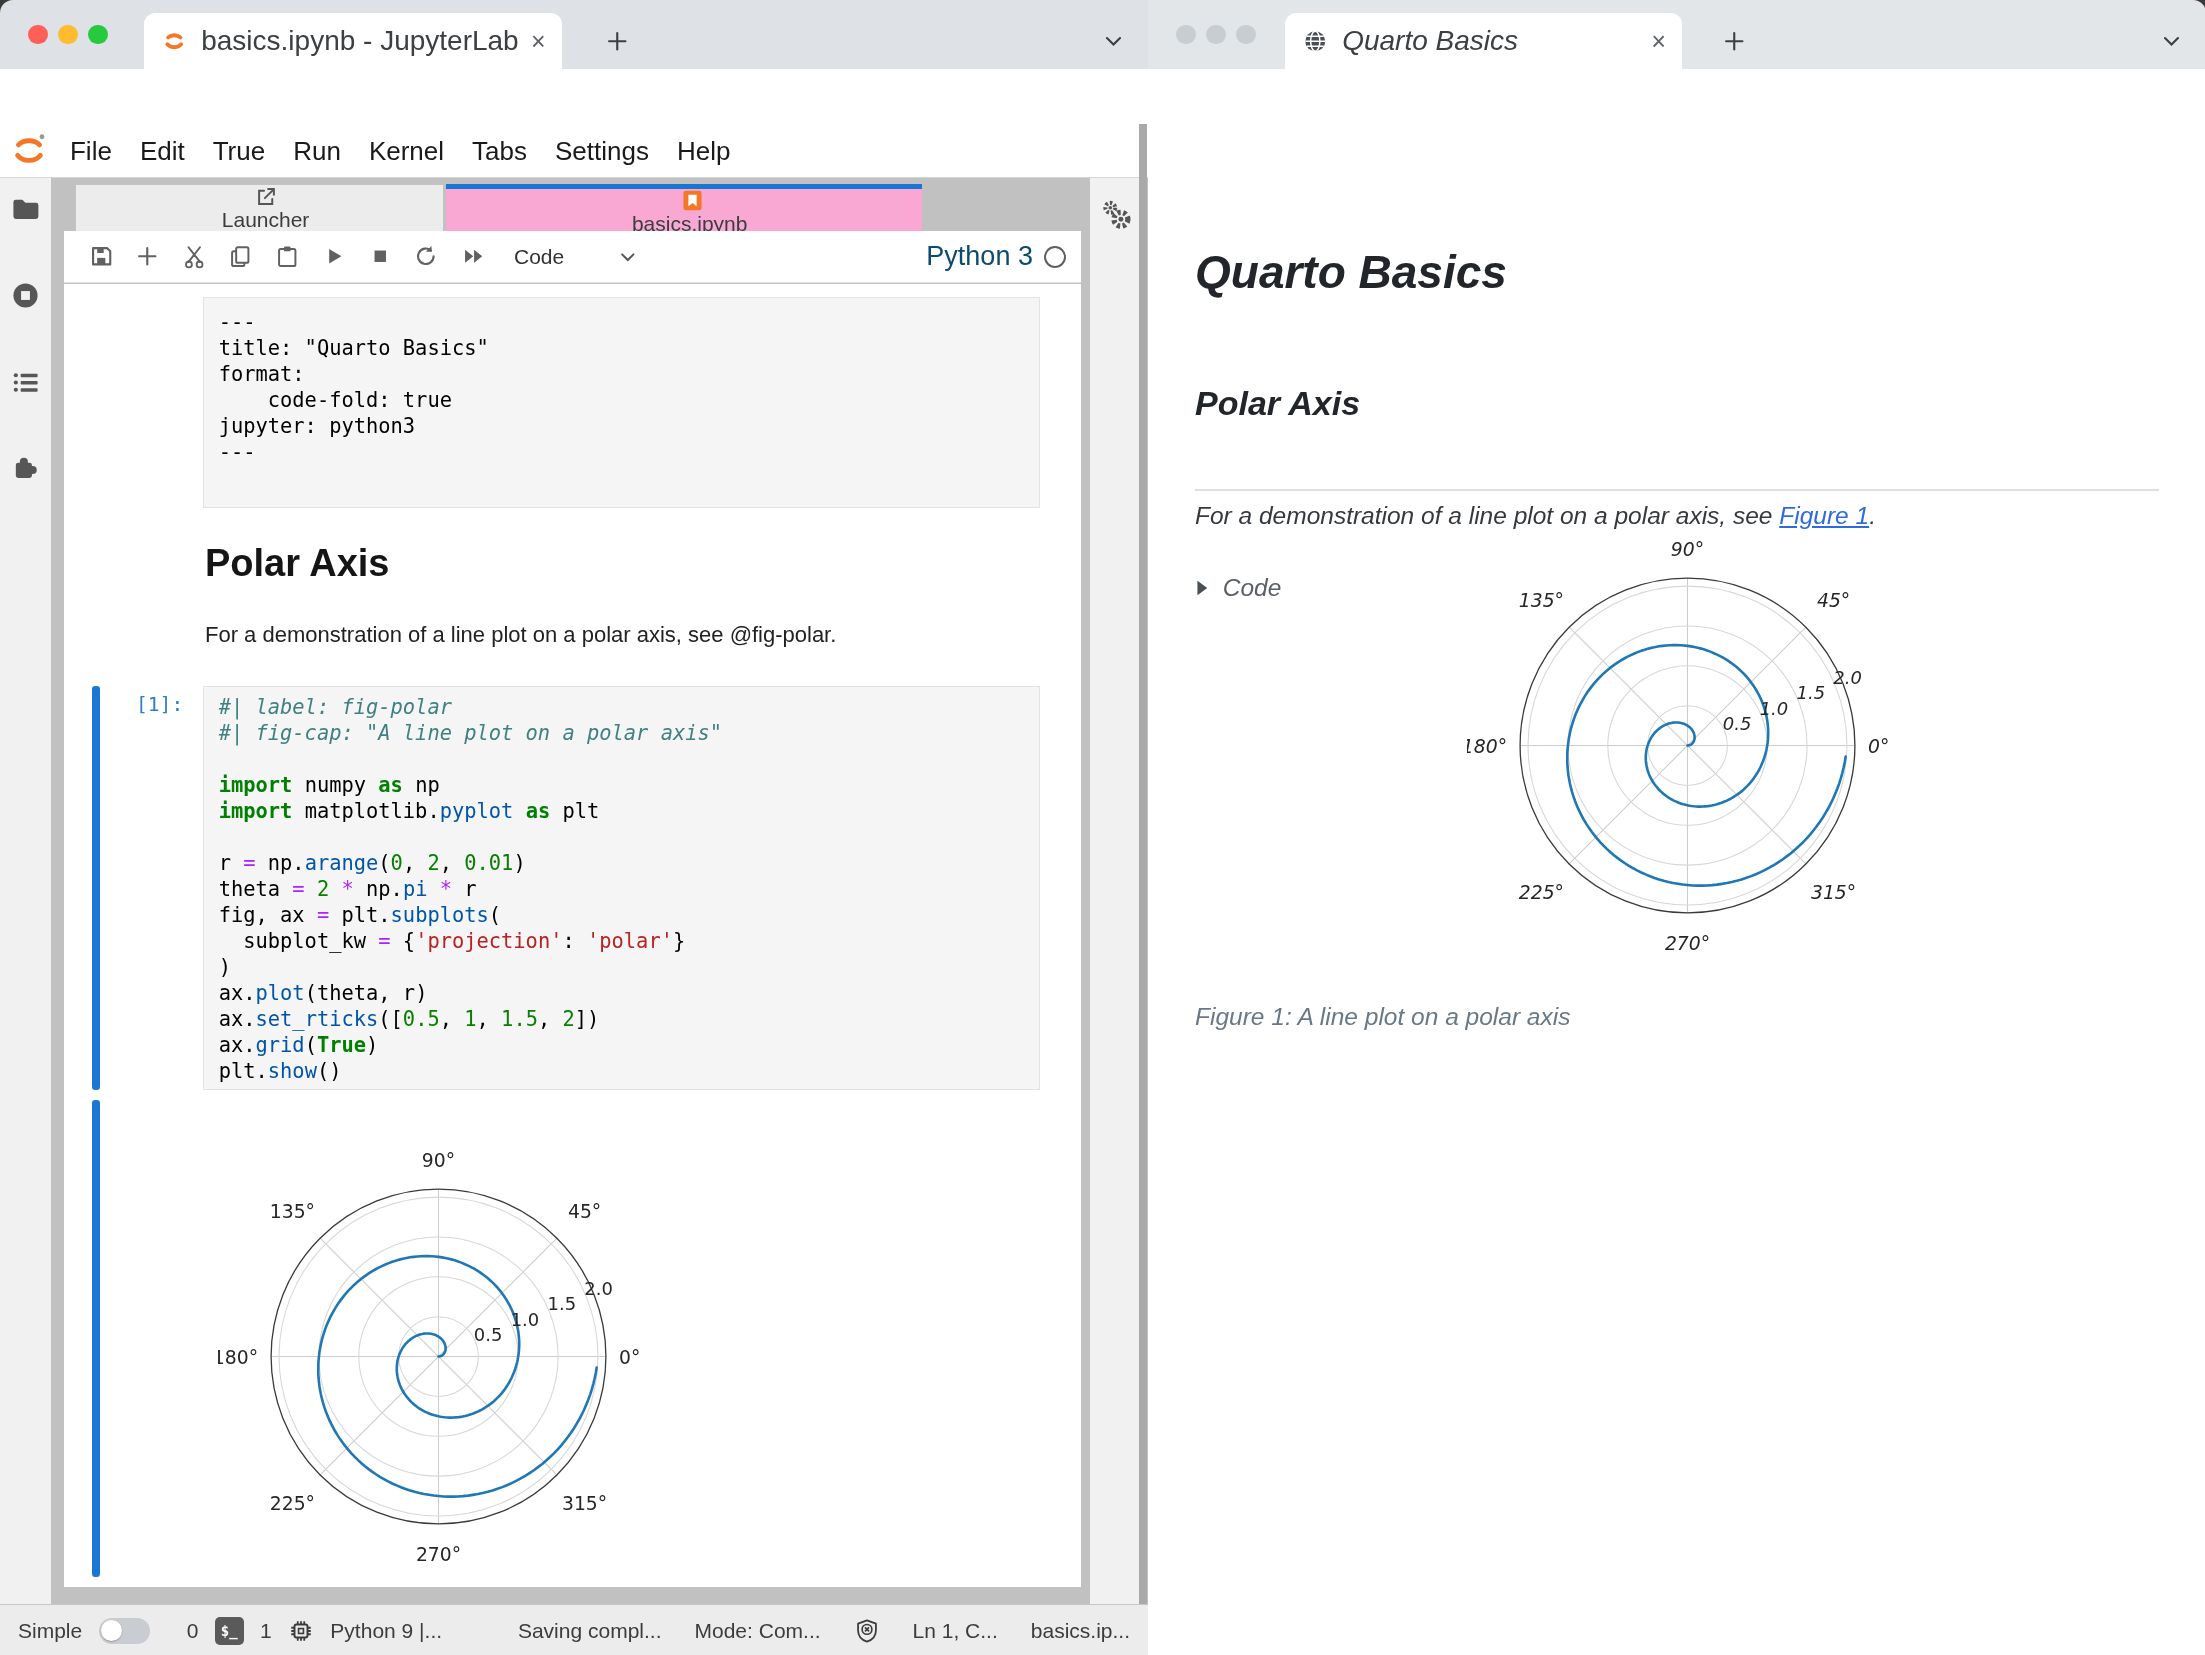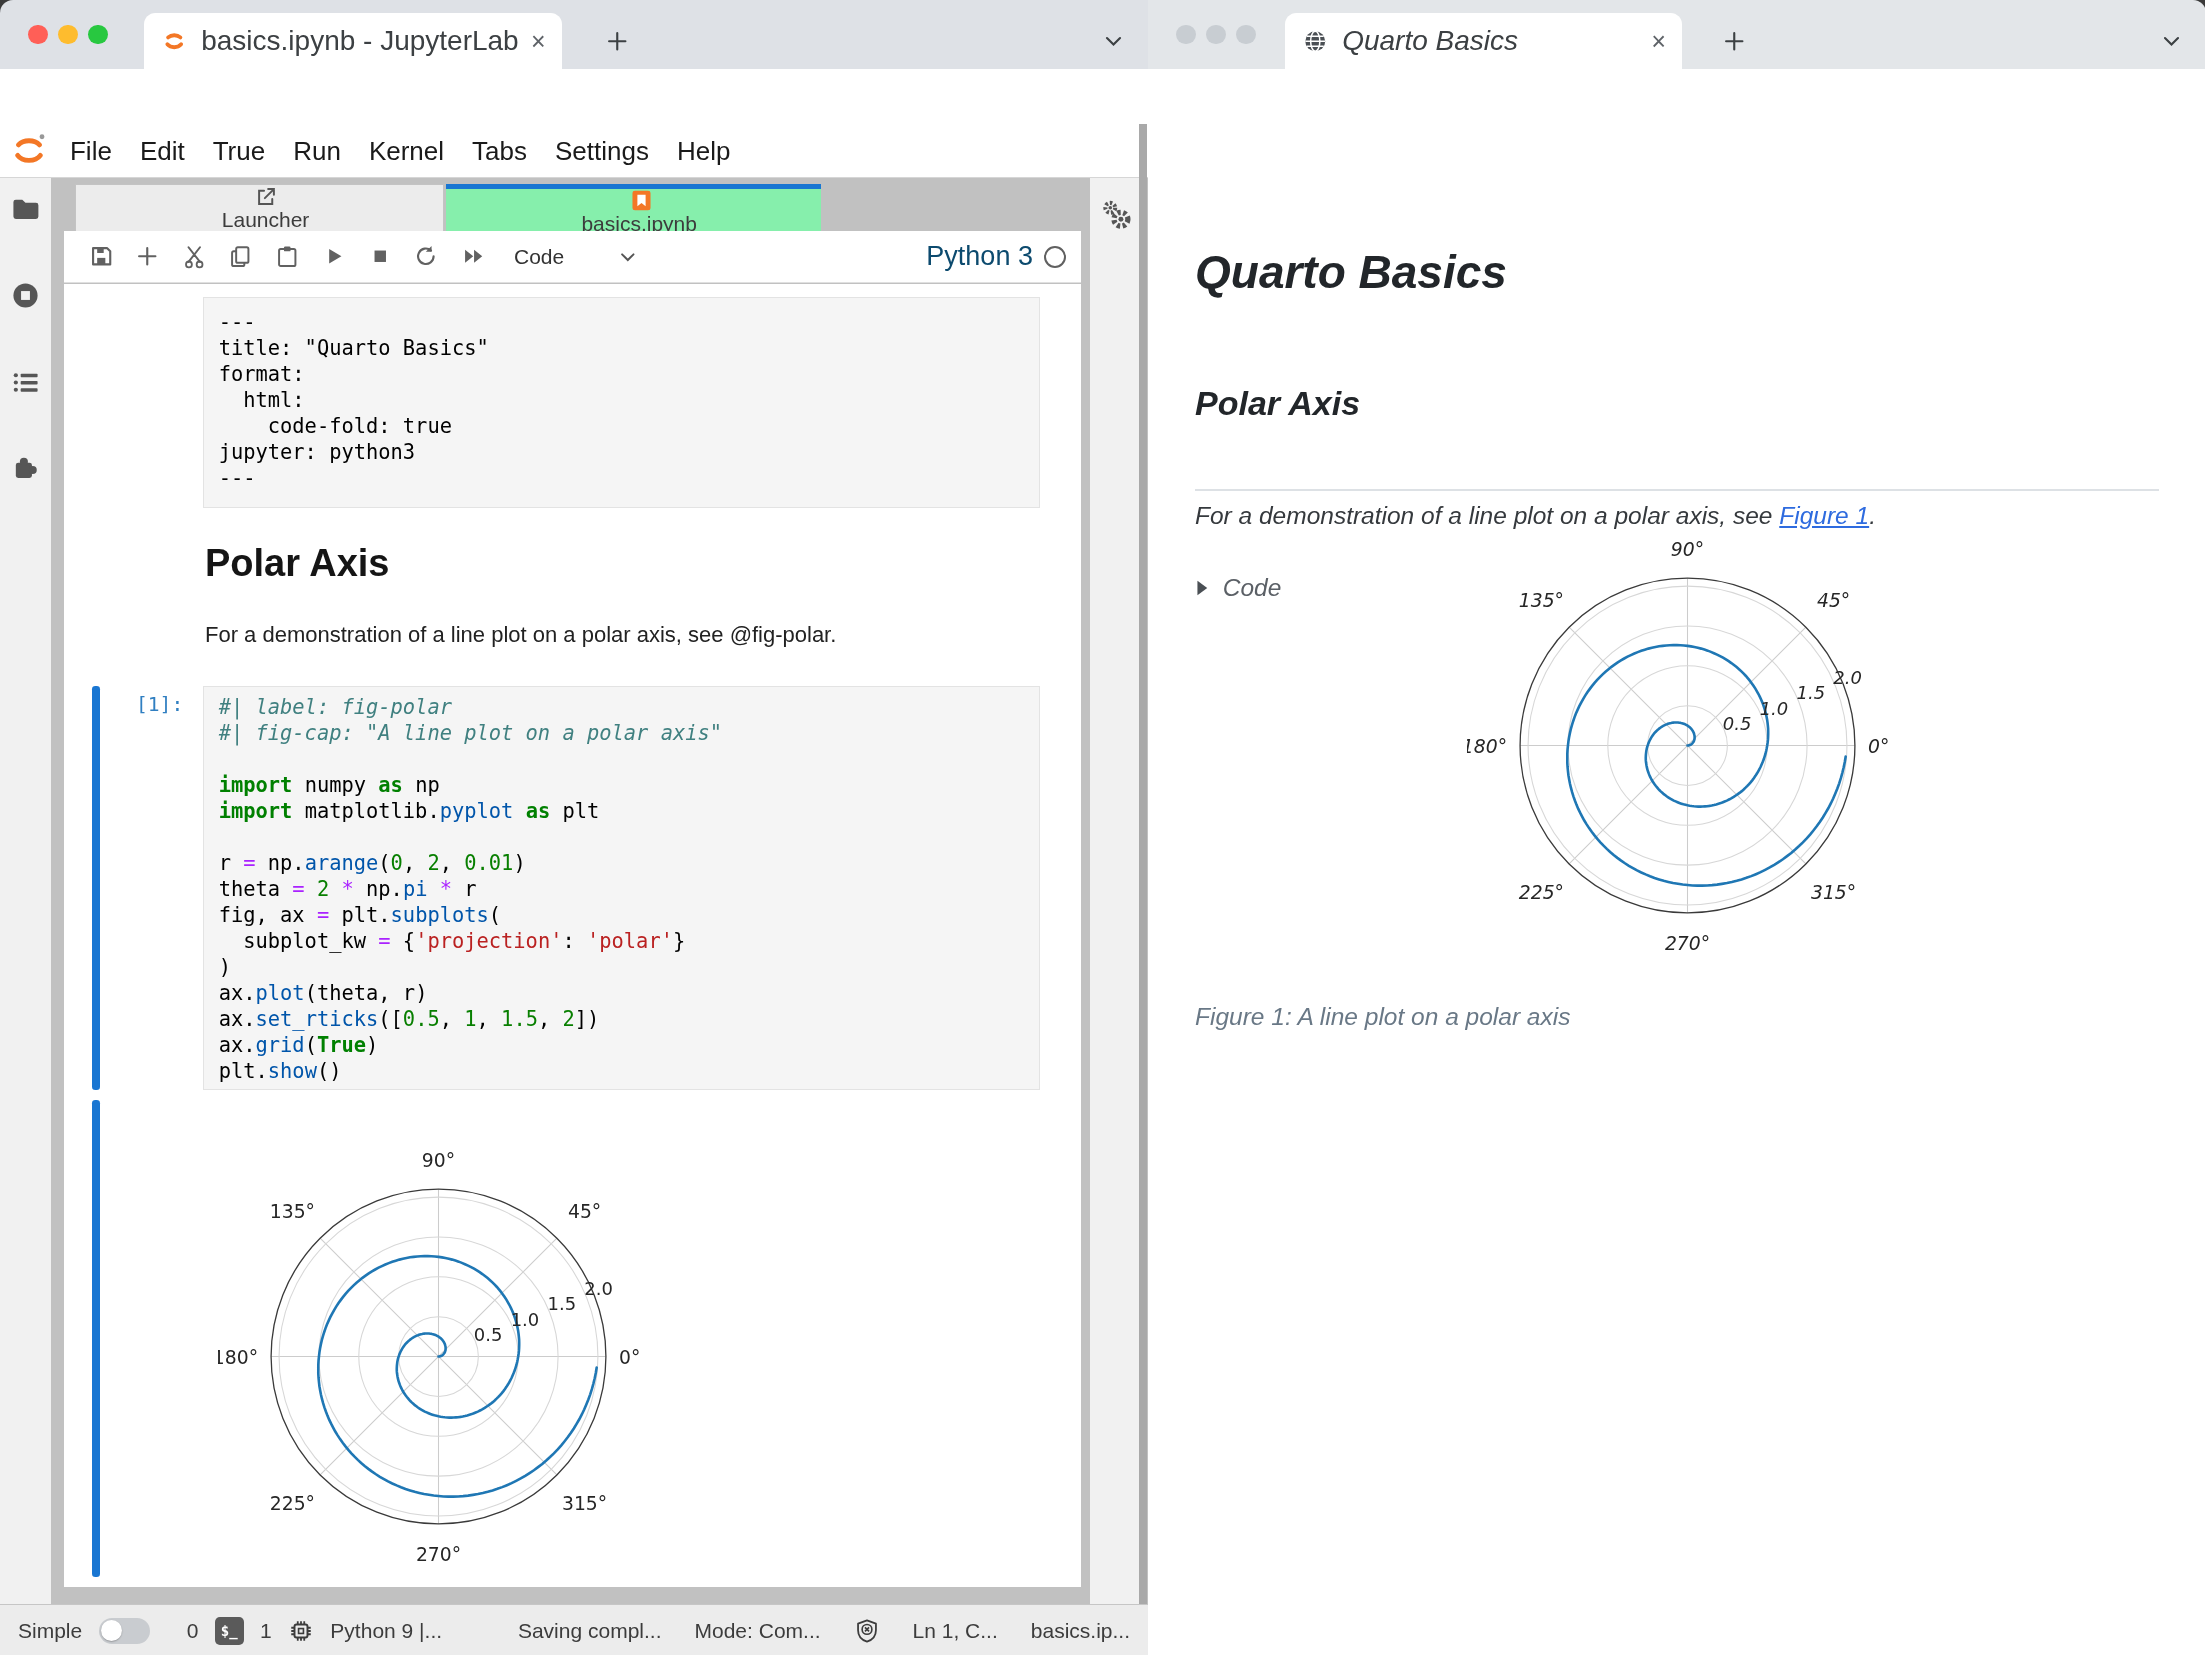--- a/index.html
+++ b/index.html
@@ -30,21 +30,21 @@
   .menuitem { font-size:26px; color:#1a1a1a; padding:0 14px; line-height:54px; }
   .menubar .mwrap { margin-left:8.2px; display:flex; }
   .activitybar { position:absolute; top:54px; left:0; width:51px; bottom:52px; background:#f1f1f1; }
   .abic { position:absolute; left:10.6px; width:29px; height:29px; color:#565656; }
   .rightbar { position:absolute; top:54px; left:1090px; width:49px; bottom:52px; background:#f1f1f1; }
   .winborder { position:absolute; top:0; left:1139px; width:8.2px; bottom:0; background:#a9a9a9; }
   .docpanel { position:absolute; left:64px; top:60px; width:1017px; height:1403px; }
   .doctabbar { position:absolute; top:0; left:0; right:0; height:47px; }
   .dtab { position:absolute; top:0; height:47px; display:flex; align-items:center; font-size:21px; color:#3c3c3c;flex-direction:column; }
   .dtab-launcher { left:11.4px; width:369px; background:#ececec; border:0.8px solid #c3c3c3; border-bottom:none; }
-  .dtab-active { left:382px; width:375px; background:#86efac; border-top:5.7px solid #1976d2; }
+  .dtab-active { left:382px; width:476px; background:#f9a8d4; border-top:5.7px solid #1976d2; }
   .dtab .dic { width:23px; height:23px; margin-left:13px; flex:0 0 auto; }
   .dtab .dlabel { margin-left:11.4px; white-space:nowrap; }
   .dtab .dclose { margin-left:auto; margin-right:14.7px; font-size:23px; color:#555; }
   .nbtoolbar { position:absolute; top:47px; left:0; right:0; height:52px; background:#fff; border-bottom:0.8px solid #e0e0e0; display:flex; align-items:center; }
   .tbic { width:24.5px; height:24.5px; color:#616161; margin-left:22px; flex:0 0 auto; }
   .tbic:first-child { margin-left:24.5px; }
   .celltype { font-size:21px; color:#333; margin-left:29px; }
   .tb-chev { width:19.6px; height:19.6px; color:#555; margin-left:54px; }
   .kernelname { font-size:27px; color:#0c4a6e; margin-left:auto; }
   .kcircle { width:22px; height:22px; border:2px solid #606060; border-radius:50%; margin:0 14.7px 0 11.4px; flex:0 0 auto; }
@@ -252,21 +252,21 @@
         </svg>
         <span class="celltype">Code</span>
         <svg class="tb-chev" viewBox="0 0 24 24">
           <path d="M5 9l7 7 7-7" fill="none" stroke="currentColor" stroke-width="2.4" stroke-linecap="round"></path>
         </svg>
         <span class="kernelname">Python 3</span>
         <div class="kcircle"></div>
       </div>
 
       <div class="nbcontent">
-        <div class="cellbox rawcell" id="raw-cell"><div>---</div><div>title: "Quarto Basics"</div><div>format:</div><div>  html:</div><div>    code-fold: true</div><div>jupyter: python3</div><div>---</div></div>
+        <div class="cellbox rawcell" id="raw-cell"><div>---</div><div>title: "Quarto Basics"</div><div>format:</div><div>    code-fold: true</div><div>jupyter: python3</div><div>---</div></div>
         <div class="mdh1">Polar Axis</div>
         <div class="mdpara">For a demonstration of a line plot on a polar axis, see @fig-polar.</div>
         <div class="collapser cbar-in"></div>
         <div class="prompt">[1]:</div>
         <div class="cellbox codecell" id="code-cell"><div><span class="tok-c">#| label: fig-polar</span></div><div><span class="tok-c">#| fig-cap: "A line plot on a polar axis"</span></div><div>&nbsp;</div><div><span class="tok-k">import</span><span class="tok-t"> numpy </span><span class="tok-k">as</span><span class="tok-t"> np</span></div><div><span class="tok-k">import</span><span class="tok-t"> matplotlib.</span><span class="tok-p">pyplot</span><span class="tok-t"> </span><span class="tok-k">as</span><span class="tok-t"> plt</span></div><div>&nbsp;</div><div><span class="tok-t">r </span><span class="tok-o">=</span><span class="tok-t"> np.</span><span class="tok-p">arange</span><span class="tok-t">(</span><span class="tok-n">0</span><span class="tok-t">, </span><span class="tok-n">2</span><span class="tok-t">, </span><span class="tok-n">0.01</span><span class="tok-t">)</span></div><div><span class="tok-t">theta </span><span class="tok-o">=</span><span class="tok-t"> </span><span class="tok-n">2</span><span class="tok-t"> </span><span class="tok-o">*</span><span class="tok-t"> np.</span><span class="tok-p">pi</span><span class="tok-t"> </span><span class="tok-o">*</span><span class="tok-t"> r</span></div><div><span class="tok-t">fig, ax </span><span class="tok-o">=</span><span class="tok-t"> plt.</span><span class="tok-p">subplots</span><span class="tok-t">(</span></div><div><span class="tok-t">  subplot_kw </span><span class="tok-o">=</span><span class="tok-t"> {</span><span class="tok-s">'projection'</span><span class="tok-t">: </span><span class="tok-s">'polar'</span><span class="tok-t">}</span></div><div><span class="tok-t">)</span></div><div><span class="tok-t">ax.</span><span class="tok-p">plot</span><span class="tok-t">(theta, r)</span></div><div><span class="tok-t">ax.</span><span class="tok-p">set_rticks</span><span class="tok-t">([</span><span class="tok-n">0.5</span><span class="tok-t">, </span><span class="tok-n">1</span><span class="tok-t">, </span><span class="tok-n">1.5</span><span class="tok-t">, </span><span class="tok-n">2</span><span class="tok-t">])</span></div><div><span class="tok-t">ax.</span><span class="tok-p">grid</span><span class="tok-t">(</span><span class="tok-k">True</span><span class="tok-t">)</span></div><div><span class="tok-t">plt.</span><span class="tok-p">show</span><span class="tok-t">()</span></div></div>
         <div class="collapser cbar-out"></div>
         <svg class="plot-left" id="polar-left" width="441" height="450" viewBox="0 0 540 550">
             <line x1="65" y1="272" x2="475" y2="272" stroke="#cccccc" stroke-width="1.3"></line>
             <line x1="125.04310985675775" y1="416.9568901432422" x2="414.9568901432423" y2="127.04310985675778" stroke="#cccccc" stroke-width="1.3"></line>
             <line x1="270" y1="477" x2="270" y2="67" stroke="#cccccc" stroke-width="1.3"></line>

